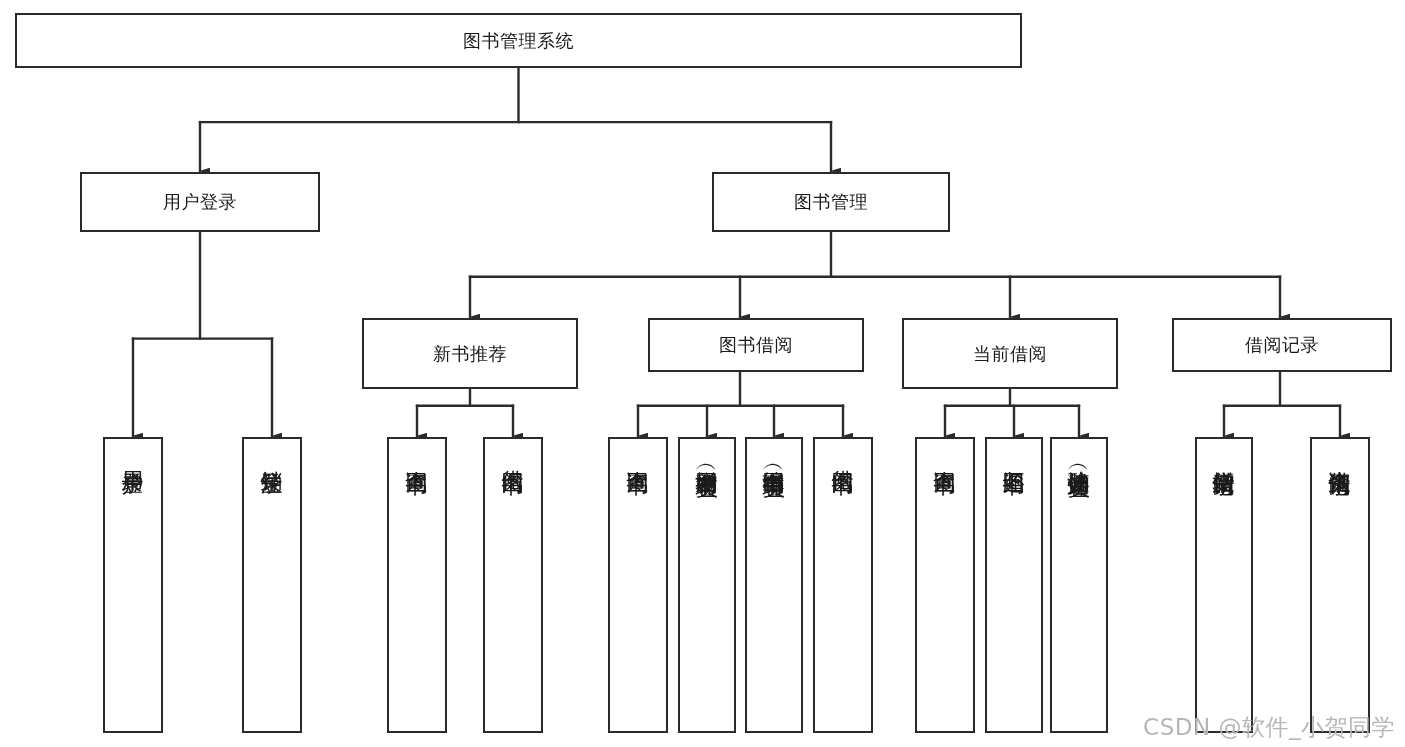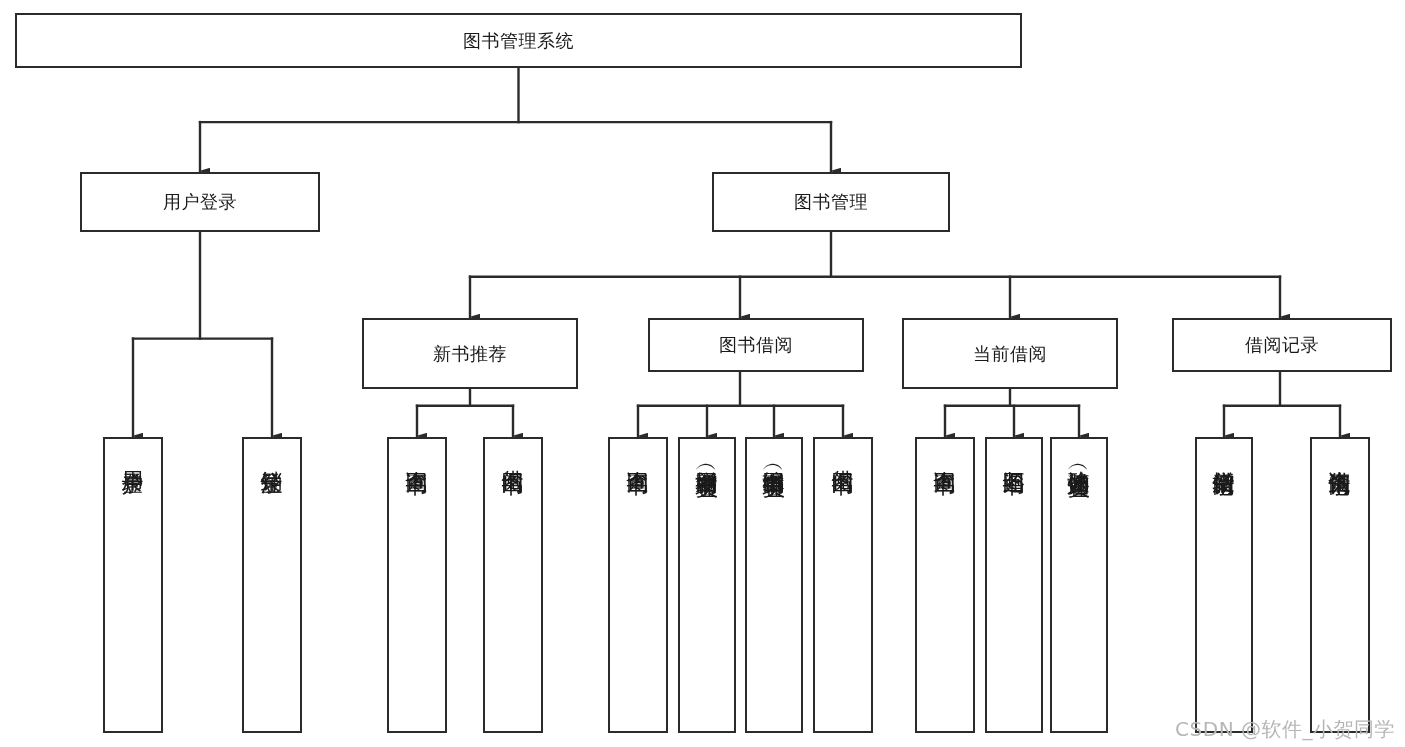--- a/index.html
+++ b/index.html
@@ -58,21 +58,21 @@
     text-orientation: upright;
     font-size: 22px;
     line-height: 1.05;
     letter-spacing: 1px;
     white-space: nowrap;
   }
   .watermark {
     position: absolute;
     right: 10px;
     bottom: 4px;
-    font-size: 20px;
+    font-size: 23px;
     color: #b6b6b6;
     letter-spacing: 0.5px;
     white-space: nowrap;
     pointer-events: none;
   }
 </style>
 </head>
 <body>
 
 <div id="diagram-root">

